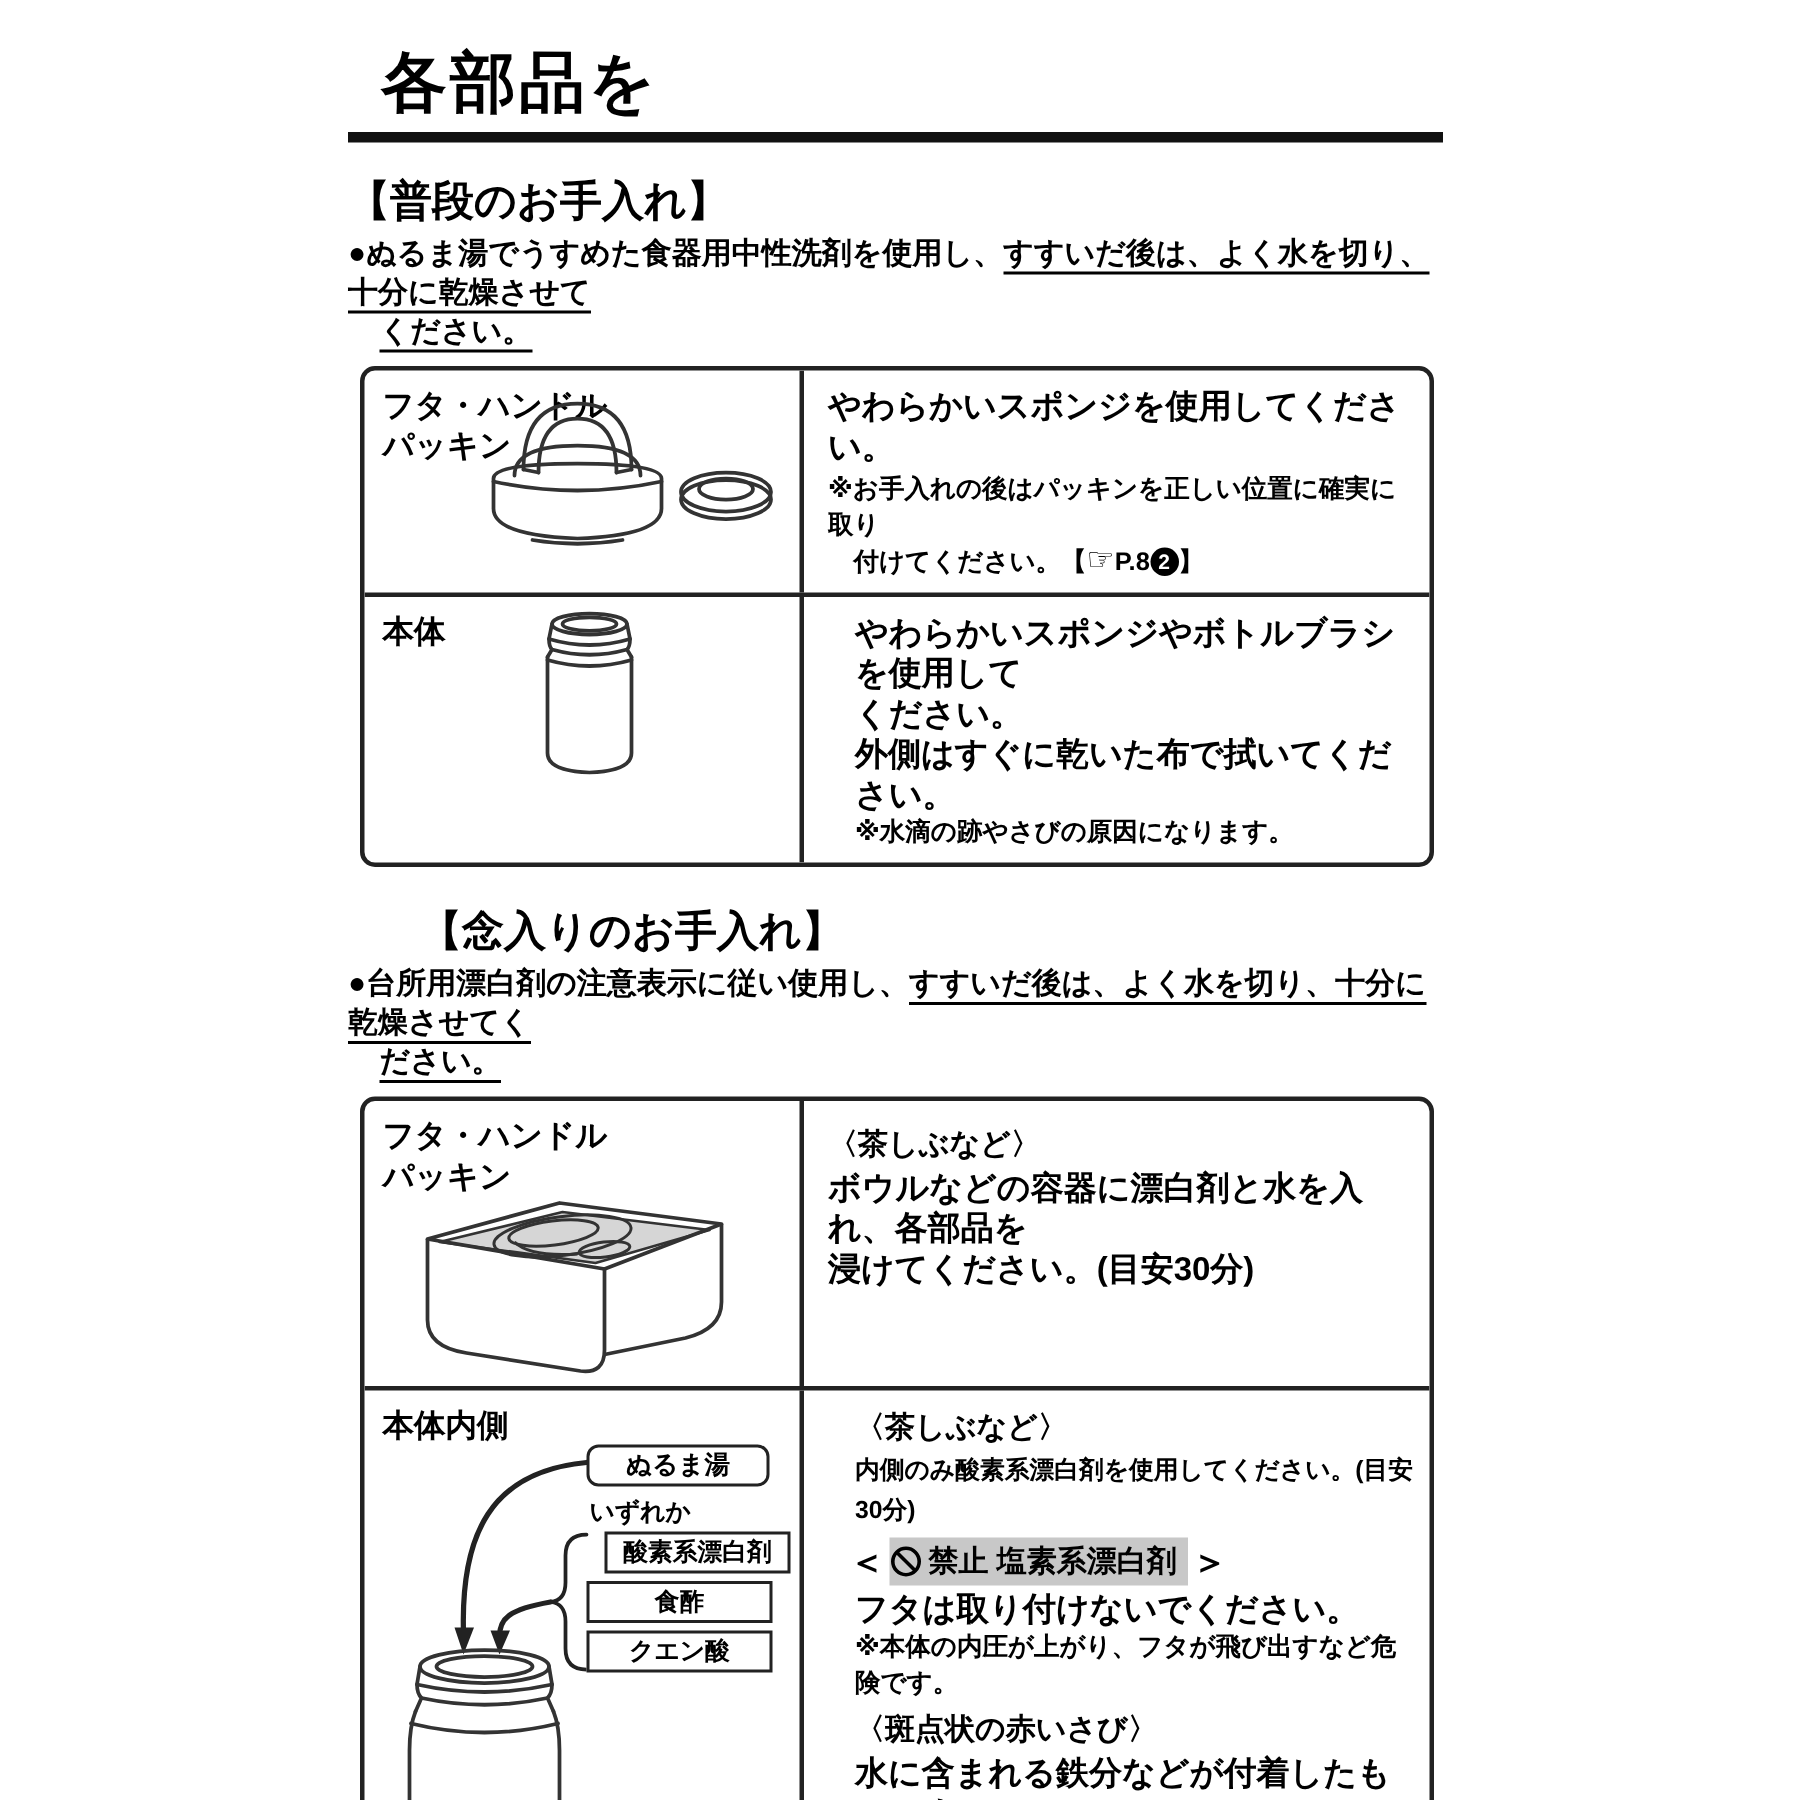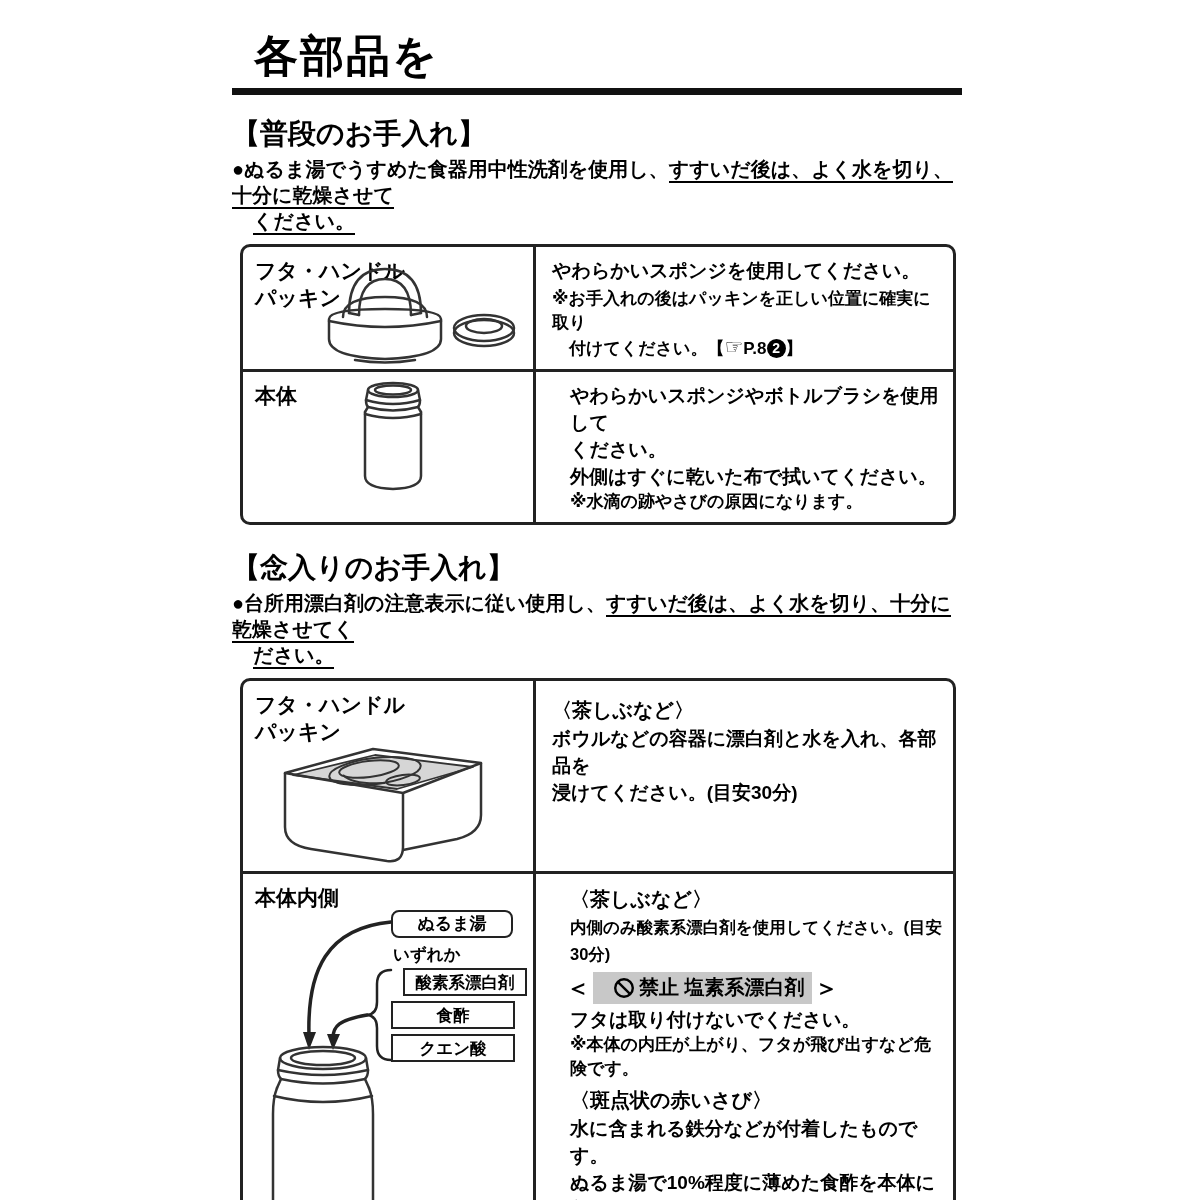--- a/index.html
+++ b/index.html
@@ -22,37 +22,37 @@
   .ul{border-bottom:2px solid #000;padding-bottom:1px;}
 
   
   .tbl{border:3px solid #222;border-radius:10px;margin-top:10px;width:710px;margin-left:8px;overflow:hidden;background:#fff;}
   .row{display:flex;}
   .row + .row{border-top:3px solid #222;gap:18px;}
   .cl{width:278px;flex-shrink:0;border-right:3px solid #222;padding:10px 0 8px 12px;position:relative;}
   .cr{flex:1;padding:10px 10px 8px 16px;}
   .lbl{font-size:21px;font-weight:bold;line-height:27px;}
 
-  .body-line{font-size:19px;font-weight:bold;line-height:27px;}
+  .body-line{font-size:22px;font-weight:bold;line-height:27px;}
   .pre{white-space:pre-line;}
   .small{font-size:17px;font-weight:bold;line-height:24px;}
   .hang{padding-left:1em;}
   .ch{font-size:20px;font-weight:bold;line-height:30px;margin-top:4px;}
   .tight{font-size:16.5px;}
 
   
   .badge{display:inline-block;background:#000;color:#fff;border-radius:50%;
     width:19px;height:19px;line-height:19px;text-align:center;font-size:14px;
     font-weight:bold;vertical-align:1px;}
   .hand{font-size:21px;}
 
   
   .forbid-line{margin:4px 0 2px -4px;display:flex;align-items:center;font-weight:bold;}
   .angle{font-size:24px;font-weight:bold;}
-  .hl{background:#c8c8c8;padding:2px 7px 3px 20px;margin:0 3px;display:inline-flex;align-items:center;font-size:20px;}
+  .hl{background:#c8c8c8;padding:2px 7px 3px 0;margin:0 3px;display:inline-flex;align-items:center;font-size:20px;}
   .proh{margin-right:4px;}
 
   
   .pill{position:absolute;border:2.5px solid #222;border-radius:8px;background:#fff;
     font-size:17px;font-weight:bold;text-align:center;line-height:24px;width:118px;height:24px;}
   .optbox{position:absolute;border:2.5px solid #222;background:#fff;
     font-size:16.5px;font-weight:bold;text-align:center;line-height:24px;width:120px;height:24px;}
   .either{position:absolute;font-size:16.5px;font-weight:bold;}
 
   .abs{position:absolute;}
@@ -119,21 +119,21 @@
         </div>
         <div class="cr">
           <div class="body-line pre">やわらかいスポンジやボトルブラシを使用して
 ください。
 外側はすぐに乾いた布で拭いてください。</div>
           <div class="small">※水滴の跡やさびの原因になります。</div>
         </div>
       </div>
     </div>
 
-    <div class="sec-h" style="margin-top:26px;">【念入りのお手入れ】</div>
+    <div class="sec-h" style="margin-top:26px;margin-left:48px;">【念入りのお手入れ】</div>
     <div class="note">
       <div><span>●</span><span>台所用漂白剤の注意表示に従い使用し、</span><span class="ul">すすいだ後は、よく水を切り、十分に乾燥させてく</span></div>
       <div class="note-l2"><span class="ul">ださい。</span></div>
     </div>
 
     <div class="tbl">
 
       <div class="row" style="min-height:190px;">
         <div class="cl">
           <div class="lbl">フタ・ハンドル</div>

